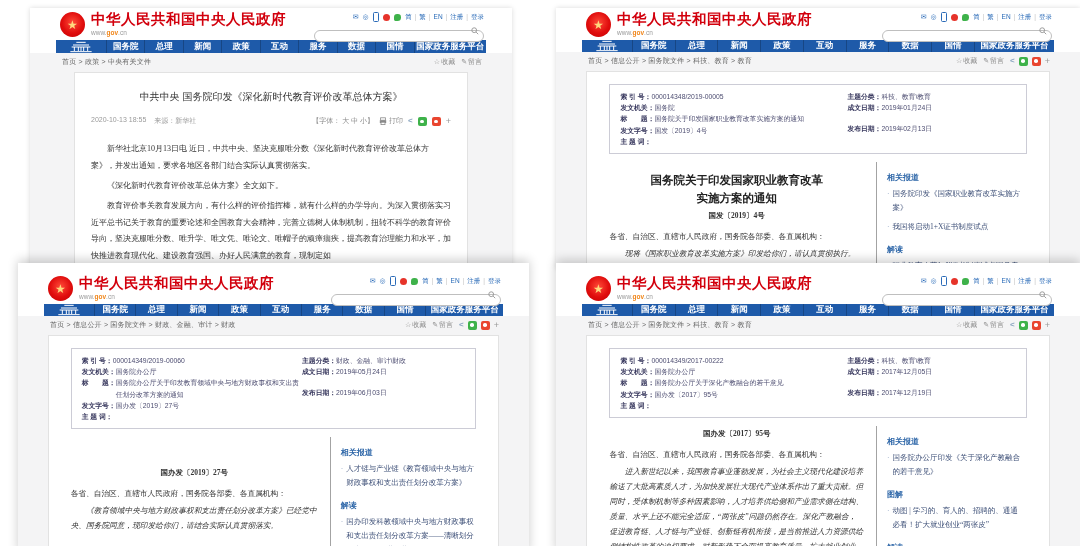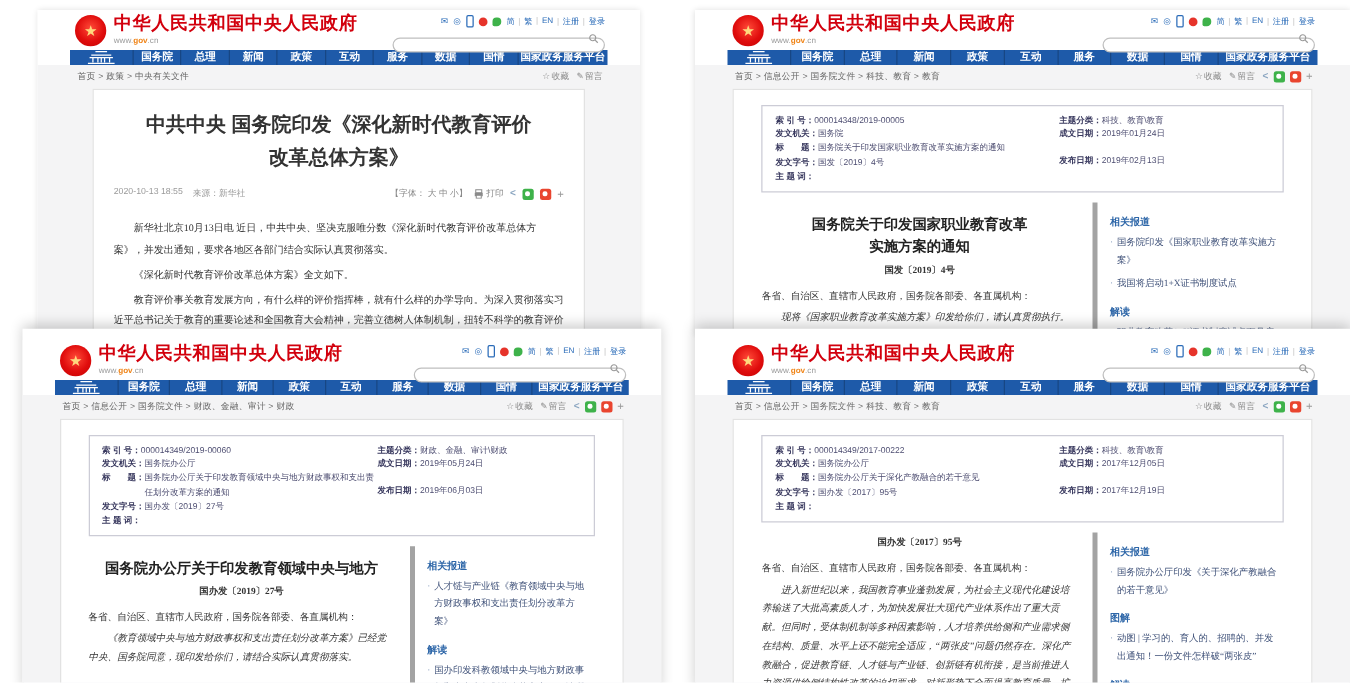--- a/index.html
+++ b/index.html
@@ -54,21 +54,21 @@
   .sq-green{background:#3eb24a;}
   .sq-red{background:#e9452f;}
   .sq-dot{width:3.5px;height:3.5px;border-radius:50%;background:#fff;}
   .plus-ic{color:#9a9a9a;font-size:9px;cursor:pointer;line-height:1;}
   .share-arrows{color:#8aa5c0;font-size:8px;cursor:pointer;line-height:1;font-weight:bold;}
 
   .card{background:#fff;border:1px solid #e2e2e2;margin:2px auto 0;}
 
   
   .card-article{width:392px;}
-  .article-title{font-size:16px;font-weight:700;color:#333;text-align:center;line-height:1.6;
+  .article-title{font-size:10px;font-weight:400;color:#333;text-align:center;line-height:1.6;
                  padding:16px 34px 6px;margin:0;}
   .article-meta{display:flex;justify-content:space-between;align-items:center;padding:5px 16px 4px;
                 font-size:7px;color:#9a9a9a;}
   .am-left{display:flex;gap:8px;}
   .am-right{display:flex;align-items:center;gap:5px;color:#8a8a8a;}
   .print-btn{cursor:pointer;display:inline-flex;align-items:center;gap:2px;}
   .article-body{padding:8px 16px 0;font-family:"Liberation Serif","DejaVu Serif",serif;
                 font-size:8px;line-height:2.1;color:#333;}
   .article-body p{margin:3px 0;text-indent:2em;}
 
@@ -78,21 +78,21 @@
             font-size:6.8px;line-height:1.65;color:#4c4c70;}
   .meta-col-l{flex:1.35;}
   .meta-col-r{flex:1;}
   .meta-line{display:flex;}
   .meta-label{font-weight:bold;color:#38385e;white-space:nowrap;}
   .meta-val{flex:1;}
   .meta-gap{height:10px;}
 
   .doc-flex{display:flex;padding:2px 24px 0 22px;}
   .doc-main{flex:1.85;padding-right:12px;min-width:0;}
-  .doc-side{flex:1;border-left:4px solid #a3a3a3;padding-left:10px;min-width:0;}
+  .doc-side{flex:1;border-left:1px solid #a3a3a3;padding-left:10px;min-width:0;}
   .doc-title{font-family:"Liberation Serif","DejaVu Serif",serif;font-weight:bold;text-align:center;
              font-size:11.5px;line-height:1.55;color:#222;margin-top:10px;}
   .doc-no{font-family:"Liberation Serif","DejaVu Serif",serif;font-weight:bold;text-align:center;
           font-size:7.5px;color:#333;margin:3px 0 8px;}
   .doc-text{font-family:"Liberation Serif","DejaVu Serif",serif;font-size:7.7px;line-height:1.95;
             color:#333;margin:2px 0;}
   .doc-body{text-indent:2em;font-style:italic;}
   .sign-block{font-family:"Liberation Serif","DejaVu Serif",serif;font-size:7.7px;line-height:2;
               text-align:right;padding-right:30px;color:#333;}
   .side-heading{color:#2d66a8;font-weight:bold;font-size:8px;margin:10px 0 4px;}
@@ -472,21 +472,21 @@
       <div class="meta-gap"></div>
       <div class="meta-line">
                   <span class="meta-label">发布日期：</span>
                   <span class="meta-val">2019年06月03日</span>
                 </div>
     </div>
   </div>
 </div>
     <div class="doc-flex">
       <div class="doc-main">
-        <div class="doc-title"><span>国务院办公厅关于印发教育领域中央与地方</span><br></div>
+        <div class="doc-title"><br></div>
         <div class="doc-no">国办发〔2019〕27号</div>
         <p class="doc-text">各省、自治区、直辖市人民政府，国务院各部委、各直属机构：</p>
         <p class="doc-text doc-body">《教育领域中央与地方财政事权和支出责任划分改革方案》已经党中央、国务院同意，现印发给你们，请结合实际认真贯彻落实。</p>
 
       </div>
       <aside class="doc-side">
         <div class="side-heading">相关报道</div>
         <div class="side-item">
                 <span class="bullet">·</span>
                 <span>人才链与产业链《教育领域中央与地方财政事权和支出责任划分改革方案》</span>
@@ -629,21 +629,21 @@
       </div>
       <aside class="doc-side">
         <div class="side-heading">相关报道</div>
         <div class="side-item">
                 <span class="bullet">·</span>
                 <span>国务院办公厅印发《关于深化产教融合的若干意见》</span>
               </div>
         <div class="side-heading">图解</div>
         <div class="side-item">
                 <span class="bullet">·</span>
-                <span>动图 | 学习的、育人的、招聘的、并发出通知！一份文件怎样破“两张皮”</span>
+                <span>动图 | 学习的、育人的、招聘的、通通必看！扩大就业创业“两张皮”</span>
               </div>
         <div class="side-heading">解读</div>
 
       </aside>
     </div>
   </div>
 </div>
   </div>
 </div>
 

